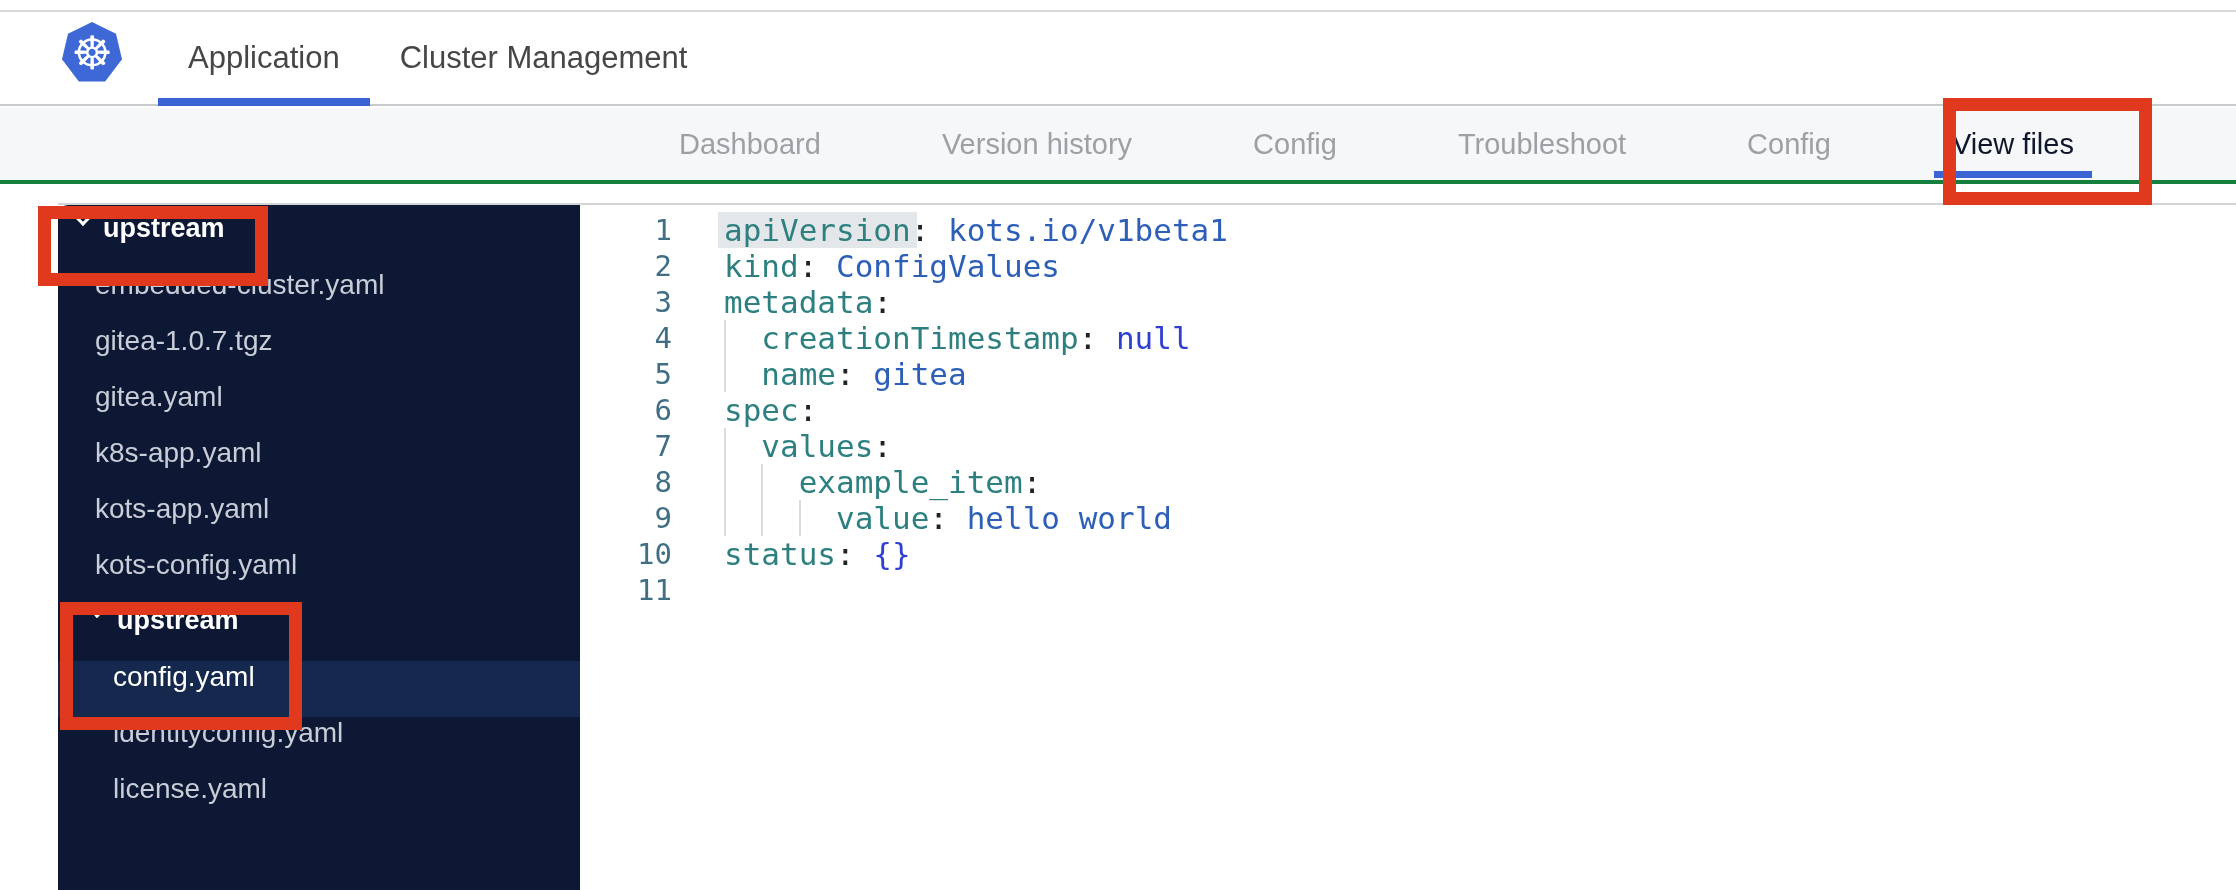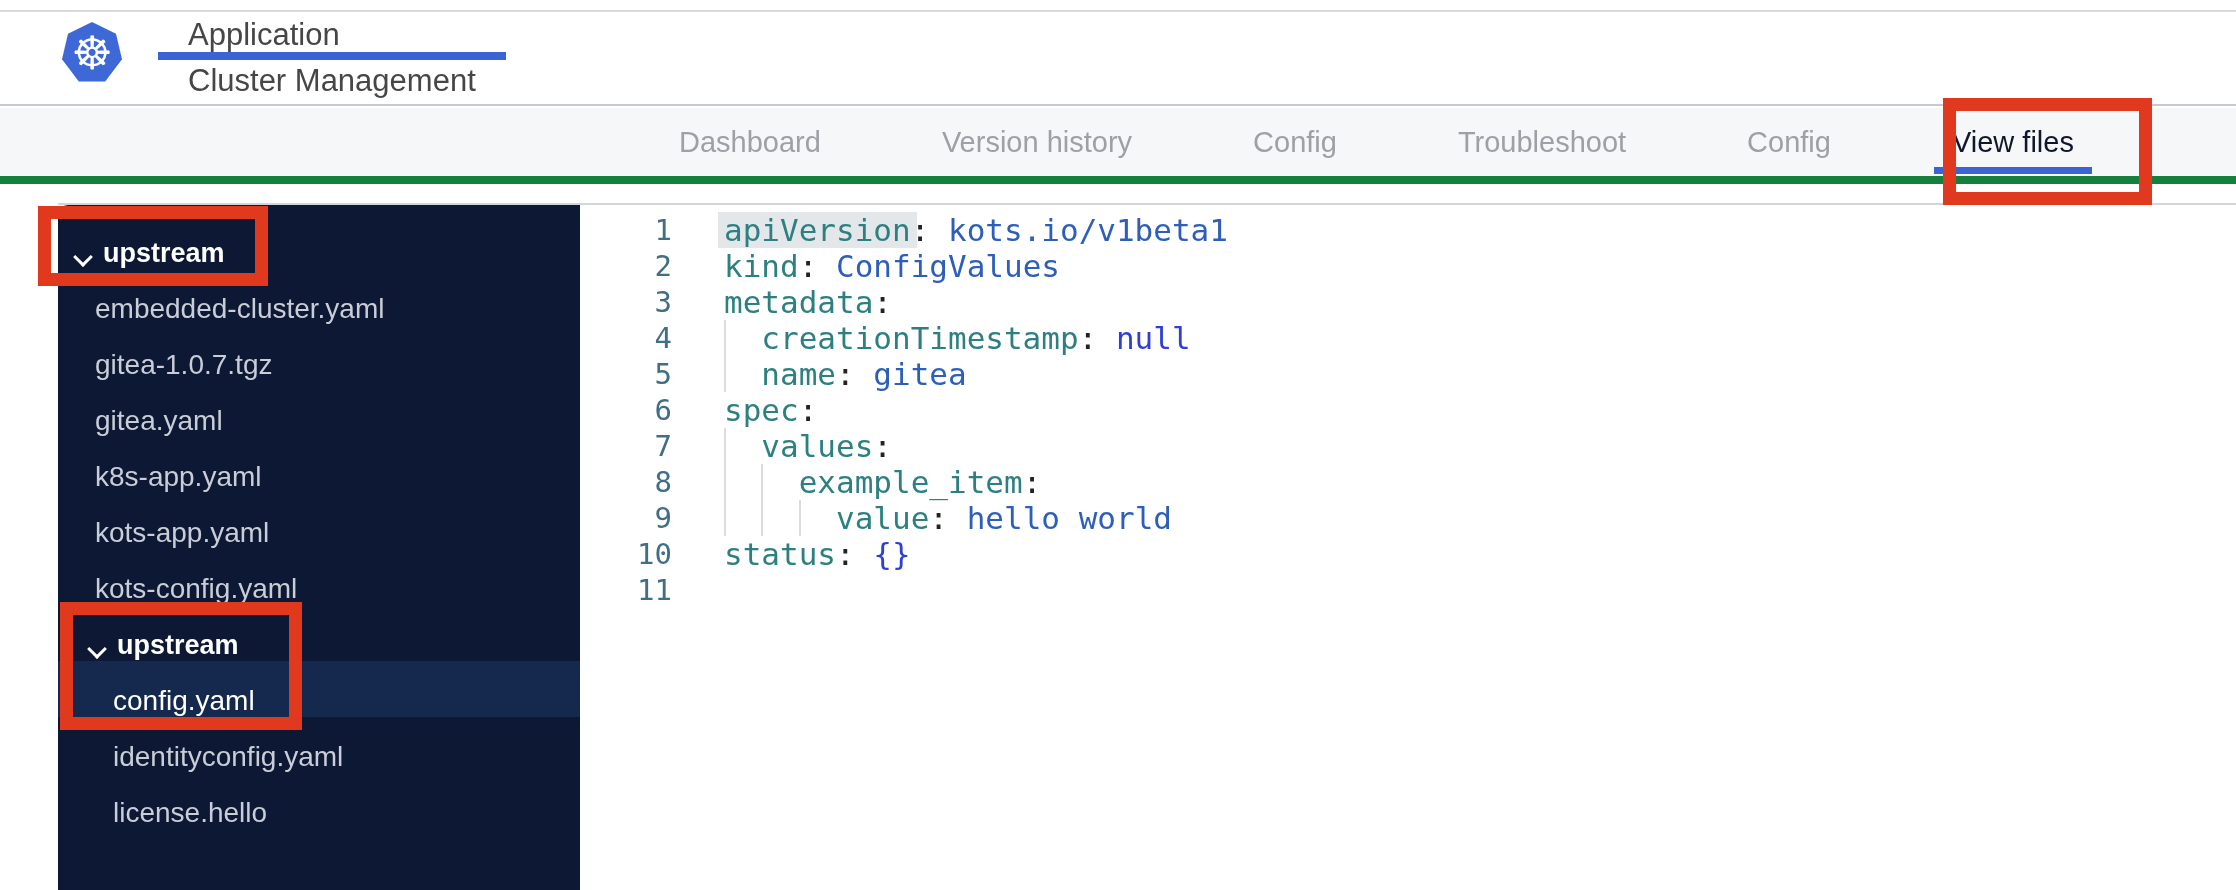--- a/index.html
+++ b/index.html
@@ -11,41 +11,41 @@
 
   
   .header { position:absolute; left:0; top:12px; width:100%; height:94px; background:#fff;
             border-bottom:2px solid #c9cacc; }
   .logo-wrap { position:absolute; left:62px; top:10px; width:60px; height:62px; }
   .heptagon { position:absolute; inset:0; background:#3e68d6;
               clip-path:polygon(50% 0%, 90% 19%, 100% 60%, 72% 96%, 28% 96%, 0% 60%, 10% 19%); }
   .wheel { position:absolute; left:0; top:0; width:100%; height:100%;
            display:flex; align-items:center; justify-content:center;
            color:#fff; font-size:46px; line-height:1; font-family:"DejaVu Sans", sans-serif; }
-  .header-tabs { position:absolute; left:158px; top:0; height:100%; display:flex;flex-direction:column; }
+  .header-tabs { position:absolute; left:158px; top:0; height:100%; display:flex; }
   .header-tab { position:relative; height:100%; display:flex; align-items:center;
                 padding:0 30px; font-size:31px; font-weight:500; color:#464646; cursor:pointer; }
   .header-tab .tab-underline { position:absolute; left:0; right:0; bottom:-2px; height:8px; background:#3a63d4; }
 
   
   .subnav { position:absolute; left:0; top:108px; width:100%; height:76px; background:#f6f7f9;
-            border-bottom:8px solid #15803d; }
+            border-bottom:4px solid #15803d; }
   .subnav-inner { height:100%; display:flex; align-items:center; padding-left:661px; gap:85px; }
   .subnav-tab { position:relative; height:100%; display:flex; align-items:center;
                 padding:0 18px; font-size:29px; color:#9da0a4; cursor:pointer; }
   .subnav-tab.active { color:#0f172a; }
   .subnav-tab.active .tab-underline { position:absolute; left:0; right:0; bottom:2px; height:7px; background:#3a63d4; }
 
   
   .content { position:absolute; left:58px; top:203px; right:0; bottom:0; border-top:2px solid #d3d4d6; }
 
   
   .sidebar { position:absolute; left:0; top:0; width:522px; height:100%;
              background:#0c1834; border-top-left-radius:10px; padding-top:8px; overflow:hidden; }
-  .tree-row { height:56px; display:flex; align-items:flex-end; font-size:28px; color:#c9cdd7;
+  .tree-row { height:56px; display:flex; align-items:flex-start; font-size:28px; color:#c9cdd7;
               cursor:pointer; white-space:nowrap; }
   .tree-row.folder { font-weight:700; color:#ffffff; font-size:27px; }
   .tree-row.selected { background:#14294d; color:#ffffff; font-weight:400; }
   .chevron { display:inline-block; width:15px; height:15px; margin-right:12px; position:relative; top:-4px; }
   .chevron::before { content:""; position:absolute; left:0; top:0; width:11px; height:11px;
                      border-right:3px solid #fff; border-bottom:3px solid #fff; transform:rotate(45deg); }
   .pl-folder1 { padding-left:18px; }
   .pl-folder2 { padding-left:32px; }
   .pl-file1   { padding-left:37px; }
   .pl-file2   { padding-left:55px; }
@@ -143,21 +143,21 @@
         <span class="chevron"></span>
         <span>upstream</span>
       </div>
       <div class="tree-row file pl-file2 selected">
         <span>config.yaml</span>
       </div>
       <div class="tree-row file pl-file2">
         <span>identityconfig.yaml</span>
       </div>
       <div class="tree-row file pl-file2">
-        <span>license.hello</span>
+        <span>license.yaml</span>
       </div>
     </aside>
   <div class="editor" id="editor">
       <div class="code-line">
         <span class="gutter">1</span>
         <span class="code-text"><span class="tok-key tok-hl">apiVersion</span><span class="tok-punc">:</span><span class="tok-plain"> </span><span class="tok-value">kots.io/v1beta1</span></span>
       </div>
       <div class="code-line">
         <span class="gutter">2</span>
         <span class="code-text"><span class="tok-key">kind</span><span class="tok-punc">:</span><span class="tok-plain"> </span><span class="tok-value">ConfigValues</span></span>

